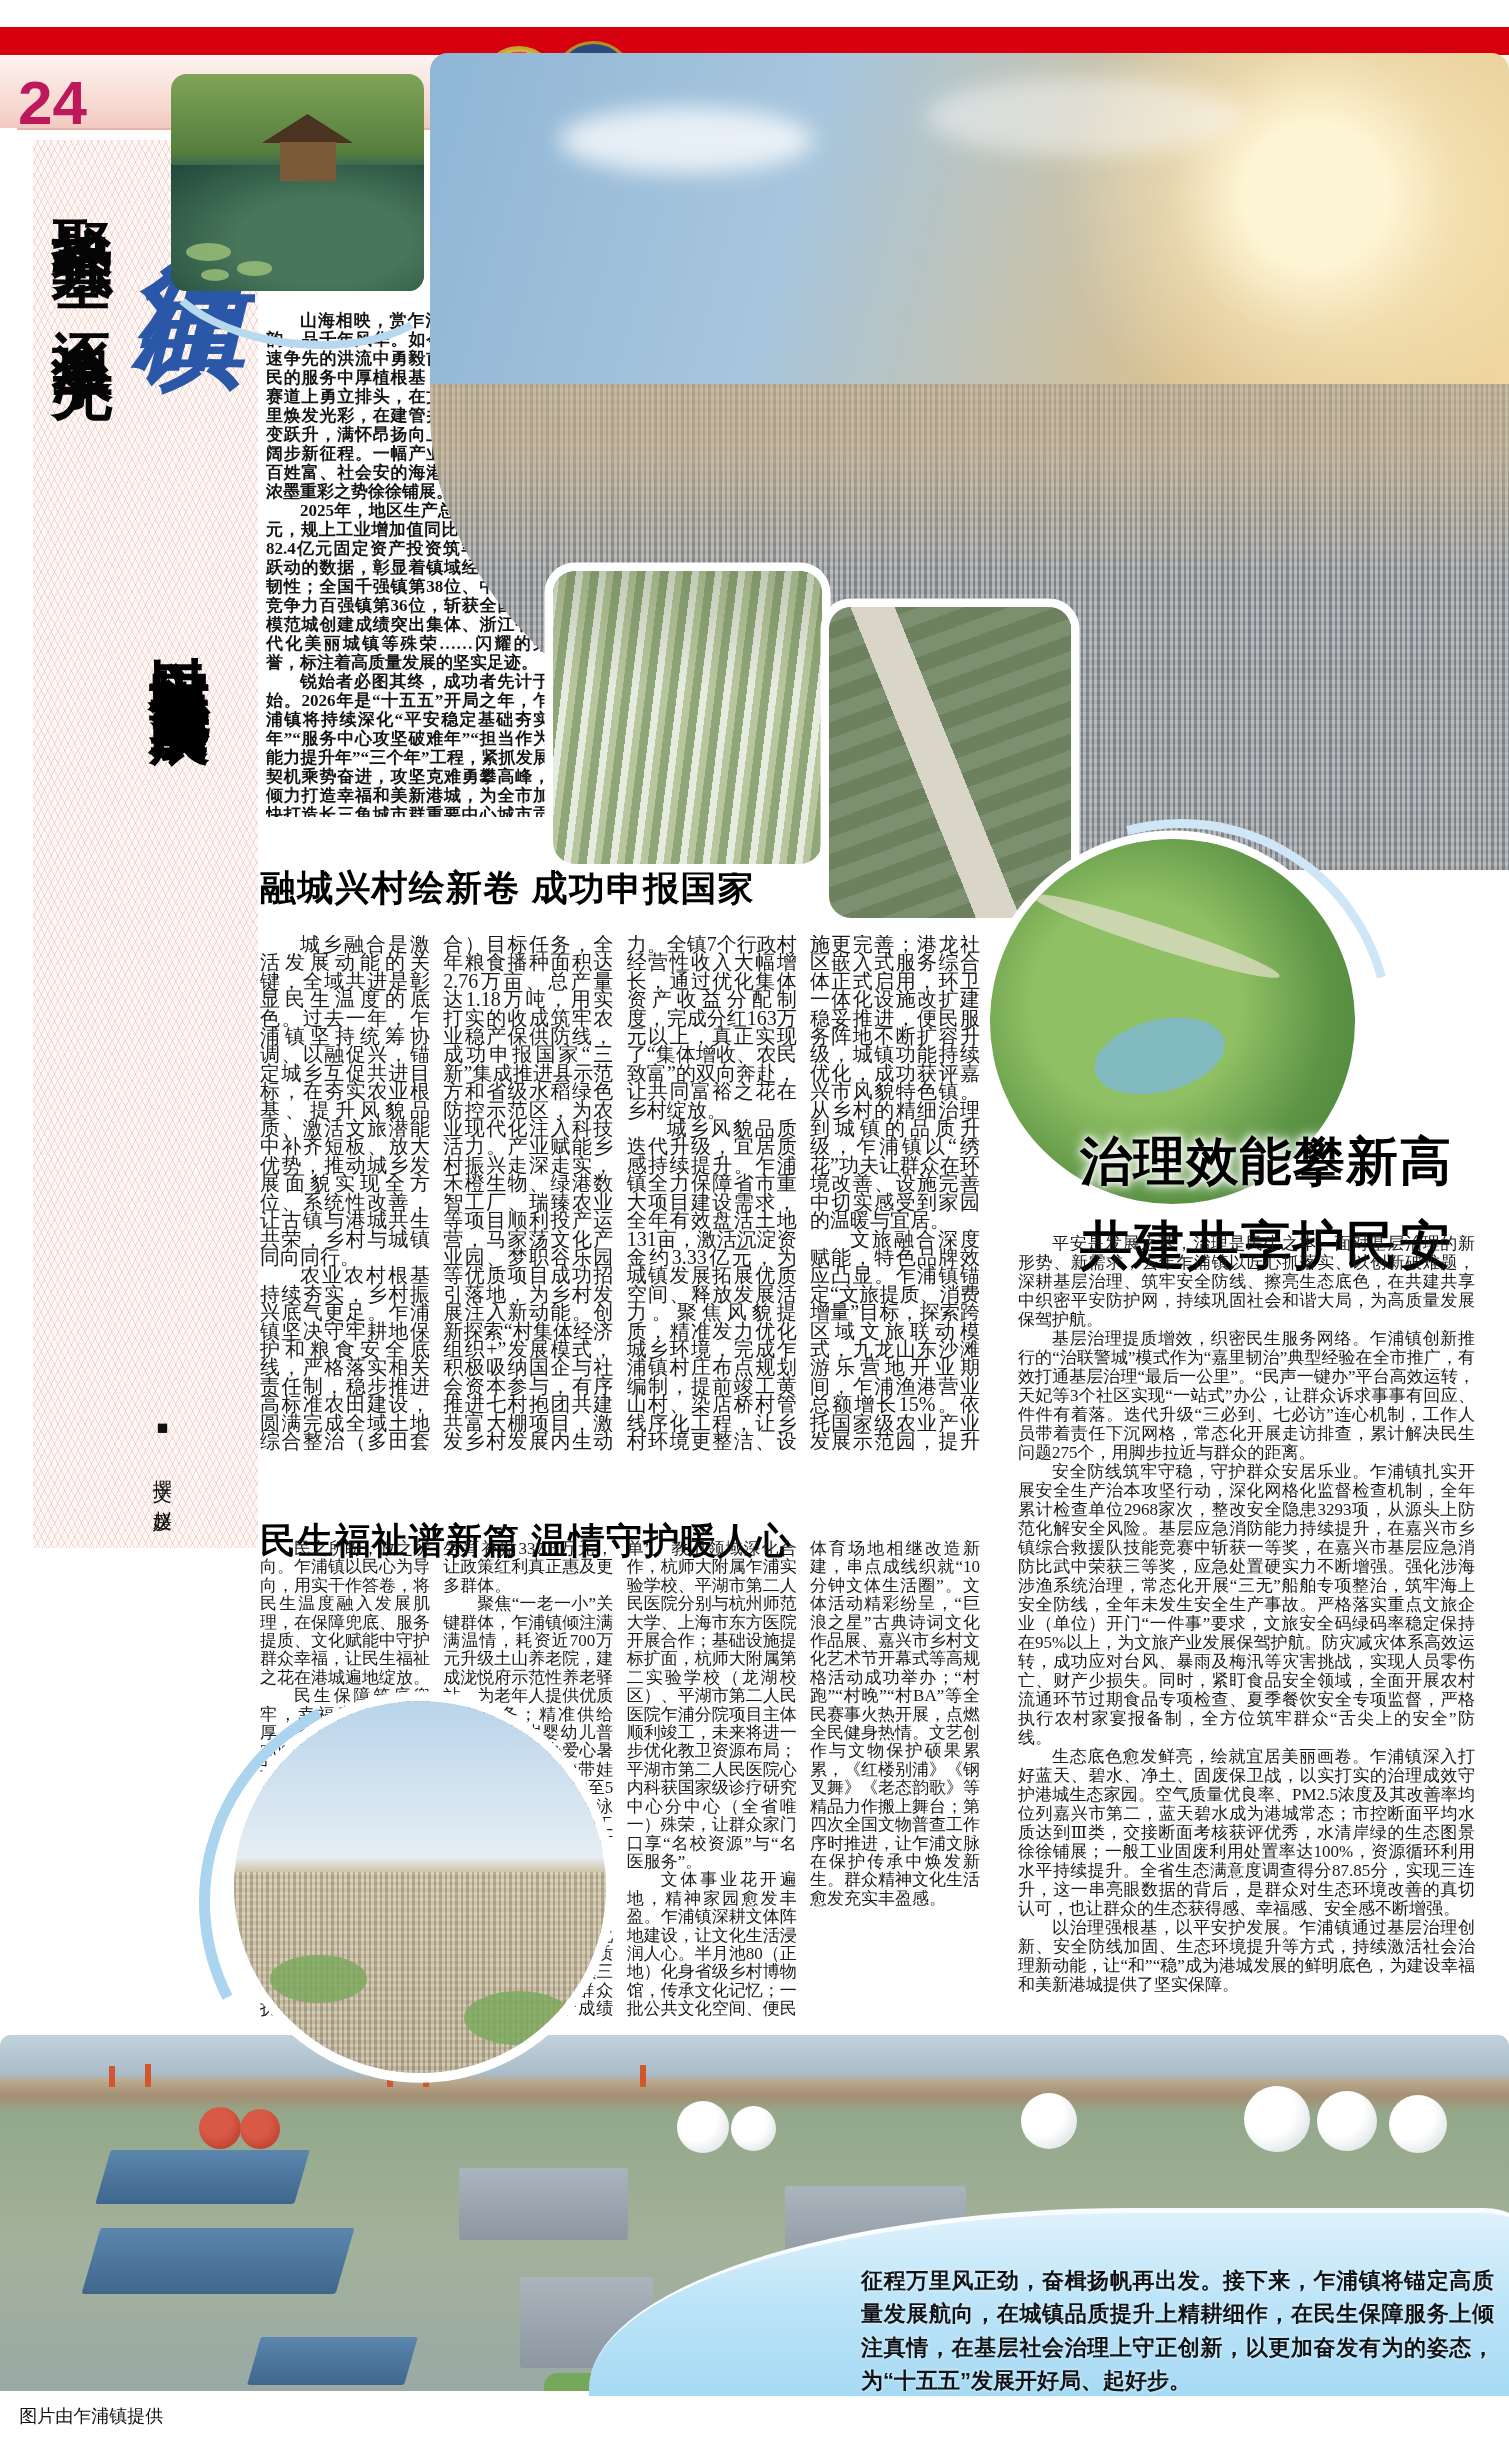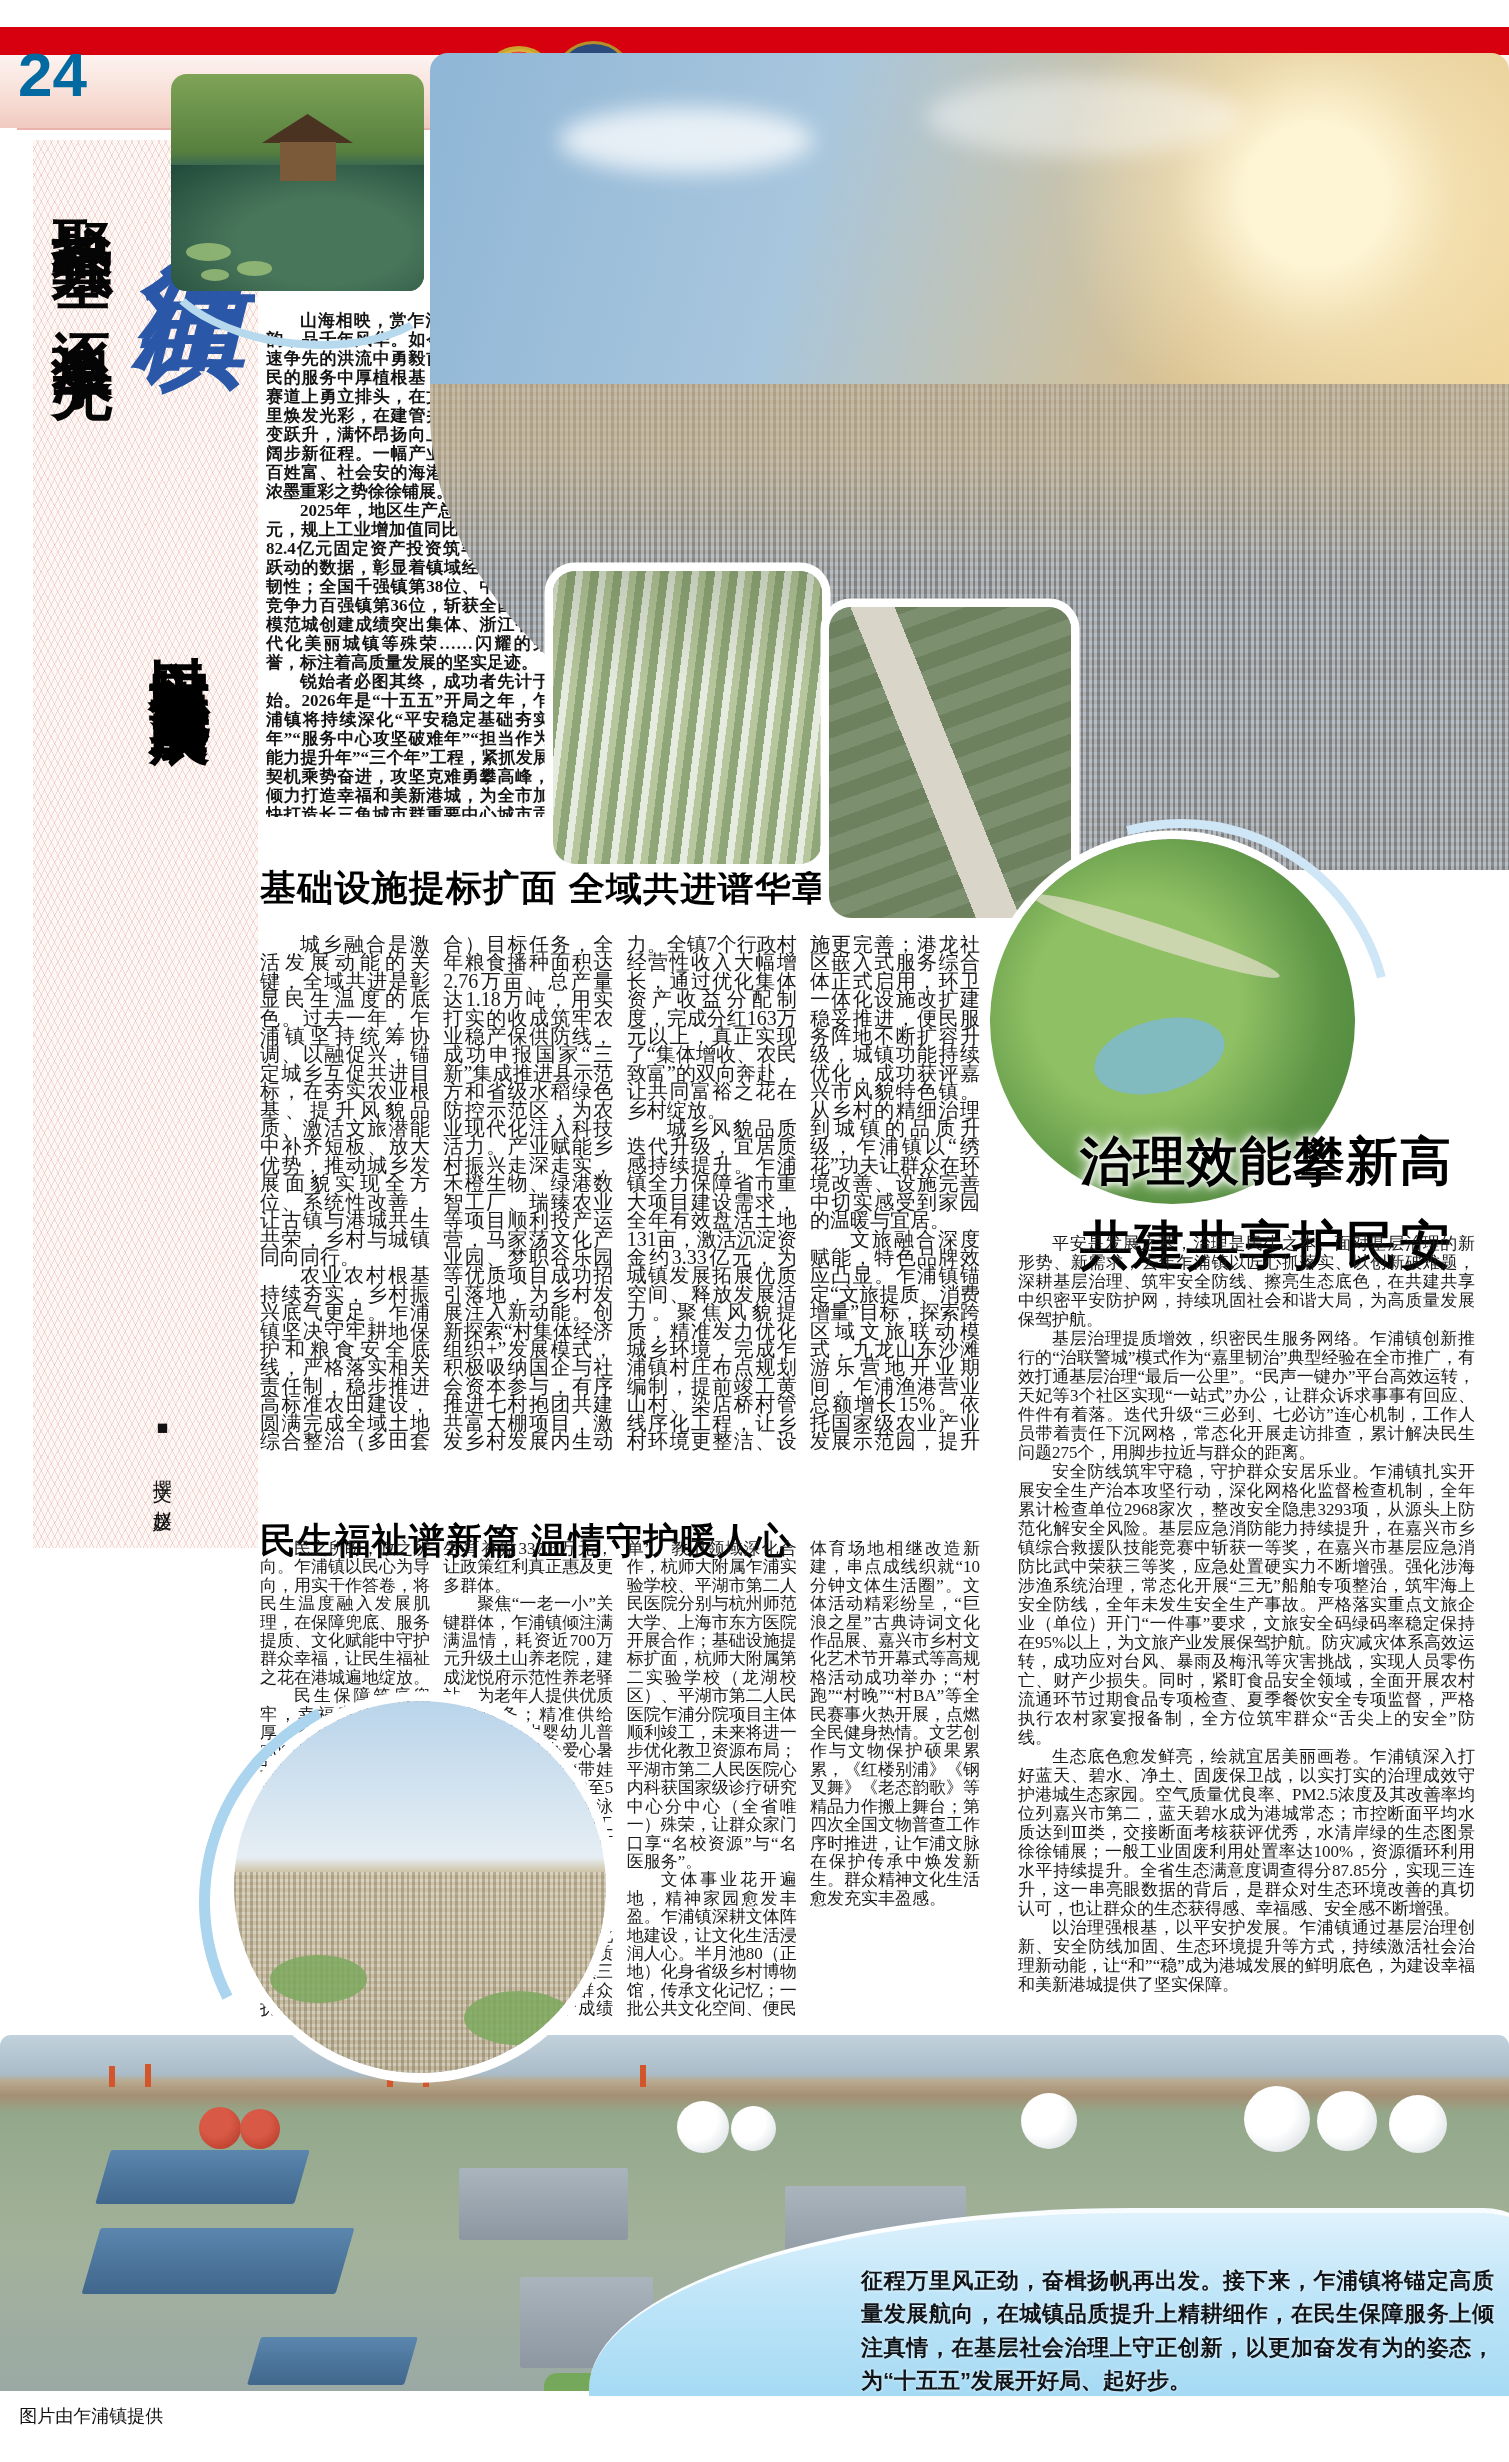--- a/index.html
+++ b/index.html
@@ -5,21 +5,21 @@
   html,body{margin:0;padding:0;}
   body{width:1509px;height:2462px;position:relative;background:#ffffff;overflow:hidden;
        font-family:"Liberation Sans","DejaVu Sans",sans-serif;color:#111;}
   .abs{position:absolute;}
   .vtext{writing-mode:vertical-rl;text-orientation:upright;}
   .serif{font-family:"Liberation Serif","DejaVu Serif",serif;}
   p{margin:0;text-indent:2em;}
   
   .hdr-grad{left:0;top:54px;width:1509px;height:74px;background:linear-gradient(180deg,#fdf4f1 0%,#f6d9d0 70%,#f0c9c0 100%);}
   .hdr-bar{left:0;top:26.6px;width:1509px;height:28px;background:#d7000f;}
-  .page-num{left:18px;top:44px;font-size:62px;font-weight:700;color:#0369a1;line-height:1;}
+  .page-num{left:18px;top:72px;font-size:62px;font-weight:700;color:#be185d;line-height:1;}
   .emblem{border-radius:50%;}
   .emblem-cn{left:482px;top:46px;width:68px;height:68px;background:radial-gradient(circle at 50% 45%,#e8463a 0 55%,#d8b13c 56% 100%);border:3.6px solid #caa32c;display:flex;align-items:center;justify-content:center;font-size:31px;color:#f6d75d;}
   .emblem-ppc{left:553px;top:41px;width:75px;height:75px;background:radial-gradient(circle at 50% 40%,#bfe0e4 0 34%,#2c4a7c 35% 62%,#d8b13c 63% 100%);border:3.6px solid #b68f2a;display:flex;align-items:center;justify-content:center;font-size:24px;color:#d23428;}
   .banner{left:625px;top:45px;display:flex;align-items:flex-end;gap:8.5px;color:#d7000f;}
   .banner .t1{font-size:63px;font-weight:900;line-height:1;letter-spacing:1.2px;}
   .banner .t2{font-size:39px;font-weight:900;line-height:1.15;letter-spacing:0.6px;}
   .dateline{left:1020px;top:100px;font-size:16.3px;color:#222;letter-spacing:0.6px;}
   .masthead{left:1264px;top:35px;font-size:48px;font-weight:700;color:#d7000f;font-style:italic;letter-spacing:4.8px;transform:skewX(-5deg);font-family:"Liberation Serif","DejaVu Serif",serif;}
   .hdr-rule{left:17px;top:128px;width:1475px;height:1.8px;background:#e9b2aa;}
   
@@ -154,21 +154,21 @@
   <div class="lily" style="left:30px;top:195px;width:28px;height:12px;"></div>
 </div>
 <div class="abs ph ph-green"></div>
 <div class="abs ph ph-road"></div>
 <div class="abs ring ring-garden"></div>
 <div class="abs ph ph-garden">
   <div class="garden-path"></div>
   <div class="garden-pond"></div>
 </div>
 
-<div class="abs sec-title s1-title">基础设施提标扩面  全域共进谱华章</div>
+<div class="abs sec-title s1-title">融城兴村绘新卷  成功申报国家</div>
 <div class="abs s1-body serif">
   <p>城乡融合是激活发展动能的关键，全域共进是彰显民生温度的底色。过去一年，乍浦镇坚持统筹协调、以融促兴，锚定城乡互促共进目标，在夯实农业根基、提升风貌品质、激活文旅潜能中补齐短板、放大优势，推动城乡发展面貌实现全方位、系统性改善，让古镇与港城共生共荣，乡村与城镇同向同行。</p>
   <p>农业农村根基持续夯实，乡村振兴底气更足。乍浦镇坚决守牢耕地保护和粮食安全底线，严格落实相关责任制，稳步推进高标准农田建设，圆满完成全域土地综合整治（多田套合）目标任务，全年粮食播种面积达2.76万亩、总产量达1.18万吨，用实打实的收成筑牢农业稳产保供防线，成功申报国家“三新”集成推进县示范方和省级水稻绿色防控示范区，为农业现代化注入科技活力。产业赋能乡村振兴走深走实，禾橙生物、绿港数智工厂、瑞臻农业等项目顺利投产运营，马家荡文化产业园、梦职谷乐园等优质项目成功招引落地，为乡村发展注入新动能。创新探索“村集体经济组织+”发展模式，积极吸纳国企与社会资本参与，有序推进七村抱团共建共富大棚项目，激发乡村发展内生动力。全镇7个行政村经营性收入大幅增长，通过优化集体资产收益分配制度，完成分红163万元以上，真正实现了“集体增收、农民致富”的双向奔赴，让共同富裕之花在乡村绽放。</p>
   <p>城乡风貌品质迭代升级，宜居质感持续提升。乍浦镇全力保障省市重大项目建设需求，全年有效盘活土地131亩，激活沉淀资金约3.33亿元，为城镇发展拓展优质空间、释放发展活力。聚焦风貌提质，精准发力优化城乡环境，完成乍浦镇村庄布点规划编制，提前竣工黄山村、染店桥村管线序化工程，让乡村环境更整洁、设施更完善；港龙社区嵌入式服务综合体正式启用，环卫一体化设施改扩建稳妥推进，便民服务阵地不断扩容升级，城镇功能持续优化，成功获评嘉兴市风貌特色镇。从乡村的精细治理到城镇的品质升级，乍浦镇以“绣花”功夫让群众在环境改善、设施完善中切实感受到家园的温暖与宜居。</p>
   <p>文旅融合深度赋能，特色品牌效应凸显。乍浦镇锚定“文旅提质、消费增量”目标，探索跨区域文旅联动模式，九龙山东沙滩游乐营地开业期间，乍浦渔港营业总额增长15%。依托国家级农业产业发展示范园，提升3A级景区村庄马家荡村辐射力，以“古镇水韵，景村一体”片区推动“港、镇、村”有机融合。发布“山海奇缘”徒步路线与全域美食地图，擦亮“乍浦十八鲜”美食文化品牌，拓展消费新场景，全年服务业增加值达83亿元，同比增长2.5%，文旅产业成为镇域经济增长新引擎。</p>
   <p>以融合促发展，以共进谋幸福，平湖市第二人民医院乍浦分院项目主体顺利竣工，为建设幸福和美新港城夯实根基。</p>
 </div>
 
 <div class="abs s3-title">
   <div>治理效能攀新高</div>

